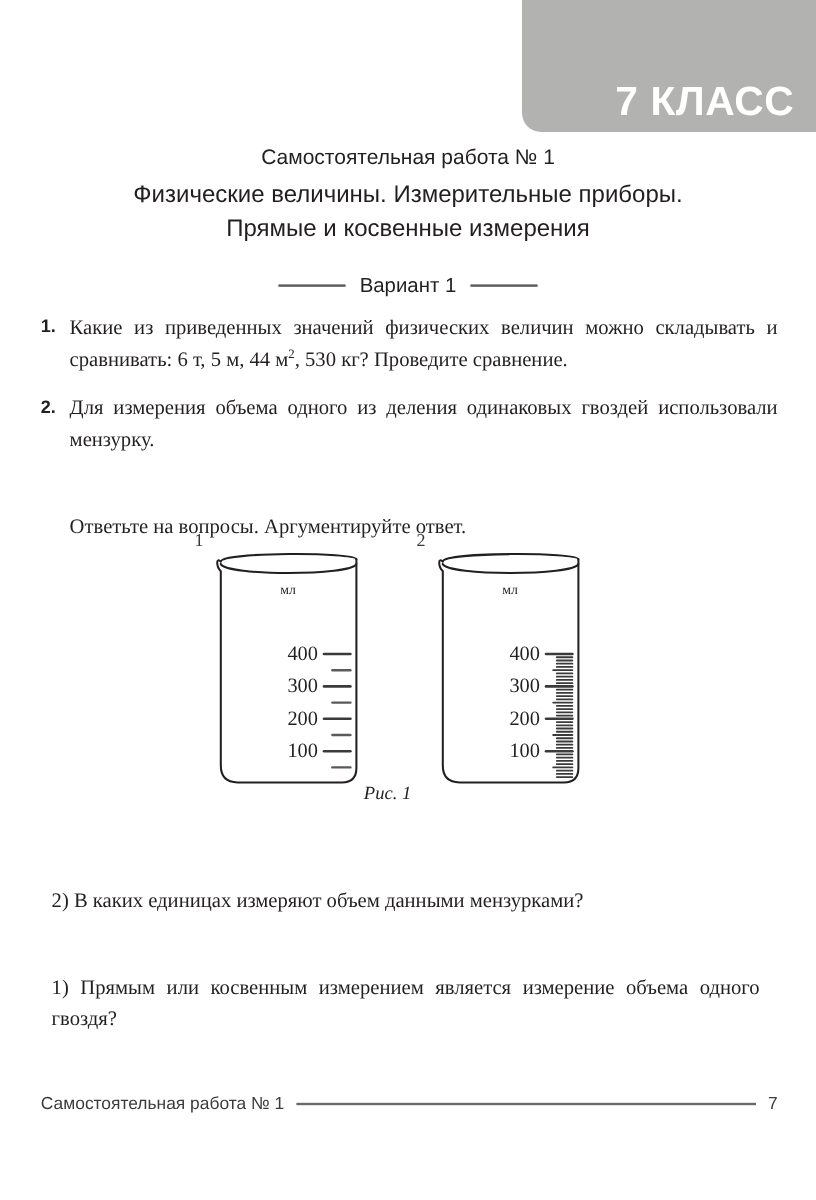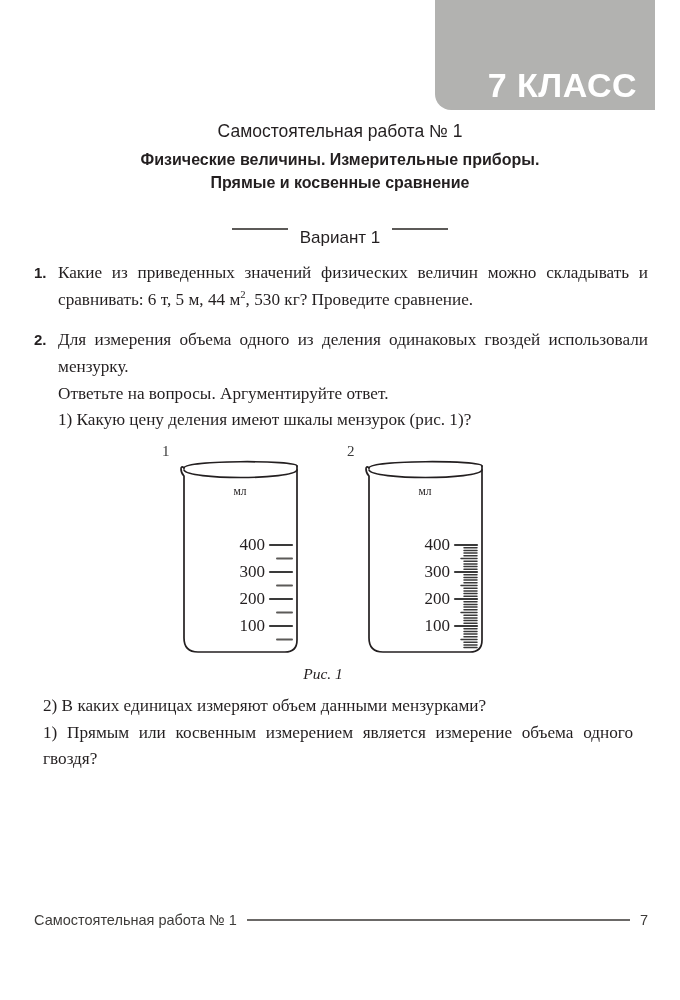--- a/index.html
+++ b/index.html
@@ -14,21 +14,21 @@
     color: #231f20;
     position: relative;
     overflow: hidden;
   }
 
   
   .grade-banner {
     position: absolute;
     top: 0;
     left: 435px;
-    width: 220px;
+    width: 245px;
     height: 110px;
     background: #b2b2b0;
     border-bottom-left-radius: 16px;
     box-sizing: border-box;
     text-decoration: underline;
   }
   .grade-banner-label {
     position: absolute;
     left: 0;
     right: 18px;
@@ -60,33 +60,34 @@
   }
   .work-title {
     font-family: "Liberation Sans", sans-serif;
     font-size: 17.5px;
     font-weight: normal;
     line-height: 1.35;
     color: #231f20;
   }
   .topic-title {
     font-family: "Liberation Sans", sans-serif;
-    font-size: 16px;
-    font-weight: bold;
+    font-size: 20px;
+    font-weight: normal;
     line-height: 1.45;
     margin-top: 4px;
     color: #231f20;
   }
 
   .variant-row {
     position: absolute;
     top: 228px;
     left: 40px;
     width: 600px;
     display: flex;
+    align-items: center;
     justify-content: center;
     gap: 12px;
   }
   .variant-rule {
     width: 56px;
     height: 2px;
     background: #5c5a58;
   }
   .variant-label {
     font-family: "Liberation Sans", sans-serif;
@@ -121,20 +122,21 @@
     font-size: 17.2px;
     line-height: 1.55;
   }
   .just {
     text-align: justify;
     text-align-last: left;
   }
   .sub-line {
     font-size: 17.2px;
     line-height: 1.55;
+    margin-top: 45px;
   }
   .sub-indent {
     padding-left: 0px;
   }
   sup {
     font-size: 0.62em;
     vertical-align: super;
     line-height: 0;
   }
 
@@ -156,21 +158,20 @@
 
   .fig-caption {
     position: absolute;
     left: 0;
     top: 213px;
     width: 578px;
     text-align: center;
     font-style: italic;
     font-size: 15.5px;
     color: #231f20;
-    margin-top: 12px;
   }
 
   svg { display: block; }
   .fig-svg {
     position: absolute;
     left: 0;
     top: 0;
   }
 
   
@@ -200,21 +201,21 @@
 <div class="page">
 
   <div class="grade-banner" style="background: rgb(178, 178, 176);">
     <div class="grade-banner-label">7 КЛАСС</div>
   </div>
 
   <div class="title-block">
     <div class="work-title">Самостоятельная работа № 1</div>
     <div class="topic-title">
       <div>Физические величины. Измерительные приборы.</div>
-      <div>Прямые и косвенные сравнение</div>
+      <div>Прямые и косвенные измерения</div>
     </div>
   </div>
 
   <div class="variant-row">
     <span class="variant-rule"></span>
     <span class="variant-label">Вариант 1</span>
     <span class="variant-rule"></span>
   </div>
 
   <div class="q-list">
@@ -222,21 +223,20 @@
     <div class="q-item">
       <div class="q-num">1.</div>
       <div class="q-body just"><span>Какие из приведенных значений физических величин можно складывать и сравнивать: 6 т, 5 м, 44 м</span><sup>2</sup><span>, 530 кг? Проведите сравнение.</span></div>
     </div>
 
     <div class="q-item">
       <div class="q-num">2.</div>
       <div class="q-body">
         <div class="just">Для измерения объема одного из деления одинаковых гвоздей использовали мензурку.</div>
         <div class="sub-line">Ответьте на вопросы. Аргументируйте ответ.</div>
-        <div class="sub-line sub-indent">1)  Какую цену деления имеют шкалы мензурок (рис. 1)?</div>
       </div>
     </div>
 
   </div>
 
   <div class="figure">
 
     <div class="beaker-num n1">1</div>
     <div class="beaker-num n2">2</div>
 

